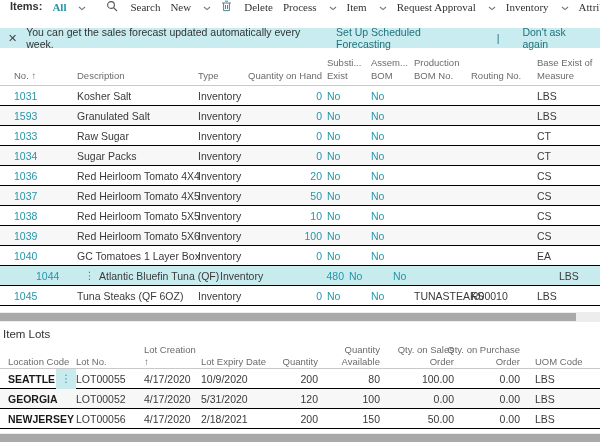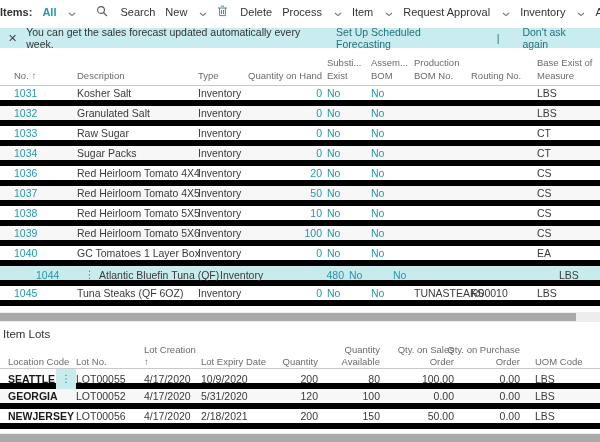--- a/index.html
+++ b/index.html
@@ -2,23 +2,23 @@
 <html><head>
 <meta charset="utf-8">
 <style>
   html,body{margin:0;padding:0;}
   body{
     width:600px;height:442px;overflow:hidden;background:#fff;
     font-family:"Liberation Sans", sans-serif;color:#3a3a3a;
     -webkit-font-smoothing:antialiased;
   }
   
-  .toolbar{height:24px;display:flex;align-items:center;padding:0 6px 0 0;gap:10px;
+  .toolbar{height:24px;display:flex;align-items:flex-start;padding:0 6px 0 10px;gap:10px;
     font-size:11px;color:#333;background:#fff;white-space:nowrap;}
-  .tb-item{display:inline-flex;align-items:center;gap:12px;cursor:pointer;}
+  .tb-item{display:inline-flex;align-items:center;gap:12px;cursor:pointer;font-family:Liberation Serif, serif;}
   .tb-caption{font-weight:700;color:#333;}
   .tb-filter{color:#2596a7;font-weight:600;}
   .tb-divider{width:1px;height:13px;background:#dcdcdc;}
   .caret{display:inline-block;margin-top:1px;}
   
   .notif{height:20px;margin-top:4px;background:#c8ecef;display:flex;align-items:center;
     font-size:10.5px;color:#333;padding:0 8px;}
   .notif-close{cursor:pointer;color:#444;font-size:11px;margin-right:9px;}
   .notif-actions{margin-left:14px;display:flex;gap:23px;align-items:center;color:#20727b;}
   .notif-link{cursor:pointer;color:#20727b;}
@@ -30,21 +30,21 @@
   .grid-header{border-bottom:1px solid #c9c9c9;color:#6b6b6b;font-size:9.5px;
     align-items:end;padding-bottom:3px;box-sizing:border-box;}
   .grid-header.main-h{height:34px;margin-top:4px;}
   .grid-header.lots-h{height:25px;}
   .hc{display:flex;flex-direction:column;justify-content:flex-end;align-items:flex-start;line-height:1.3;}
   .hc .ln{white-space:nowrap;}
   .hc.hr{align-items:flex-end;}
   .hc.hr .ln{direction:rtl;}
   .hc.pad,.c.pad{padding-left:5px;}
   .hc.pad15,.c.pad15{padding-left:15px;}
-  .row{height:20px;box-sizing:border-box;border-bottom:6px solid #000000;
+  .row{height:20px;box-sizing:border-box;border-bottom:1px solid #000000;
     align-items:center;font-size:10.5px;color:#3a3a3a;background:#fff;}
   .row:nth-child(even){background:#f7f7f7;}
   .row.selected{background:#c8ebee;padding-left:36px;}
   .c{white-space:nowrap;overflow:visible;}
   .c.ar{text-align:right;}
   .c.bold{font-weight:700;color:#1a1a1a;}
   .teal{color:#2596a7;}
   .c.link{cursor:pointer;}
   .c.menu{text-align:center;color:#2a8a99;font-size:10px;line-height:18px;}
   .c.menu.focused{background:#c8ebee;height:100%;line-height:20px;}
@@ -174,21 +174,21 @@
         <div class="c ">Kosher Salt</div>
         <div class="c ">Inventory</div>
         <div class="c ar teal link">0</div>
         <div class="c pad teal link">No</div>
         <div class="c pad teal link">No</div>
         <div class="c pad"></div>
         <div class="c pad"></div>
         <div class="c pad">LBS</div>
       </div>
       <div class="row g-main">
-        <div class="c teal link">1032</div>
+        <div class="c teal link">1593</div>
         <div class="c "></div>
         <div class="c ">Granulated Salt</div>
         <div class="c ">Inventory</div>
         <div class="c ar teal link">0</div>
         <div class="c pad teal link">No</div>
         <div class="c pad teal link">No</div>
         <div class="c pad"></div>
         <div class="c pad"></div>
         <div class="c pad">LBS</div>
       </div>

